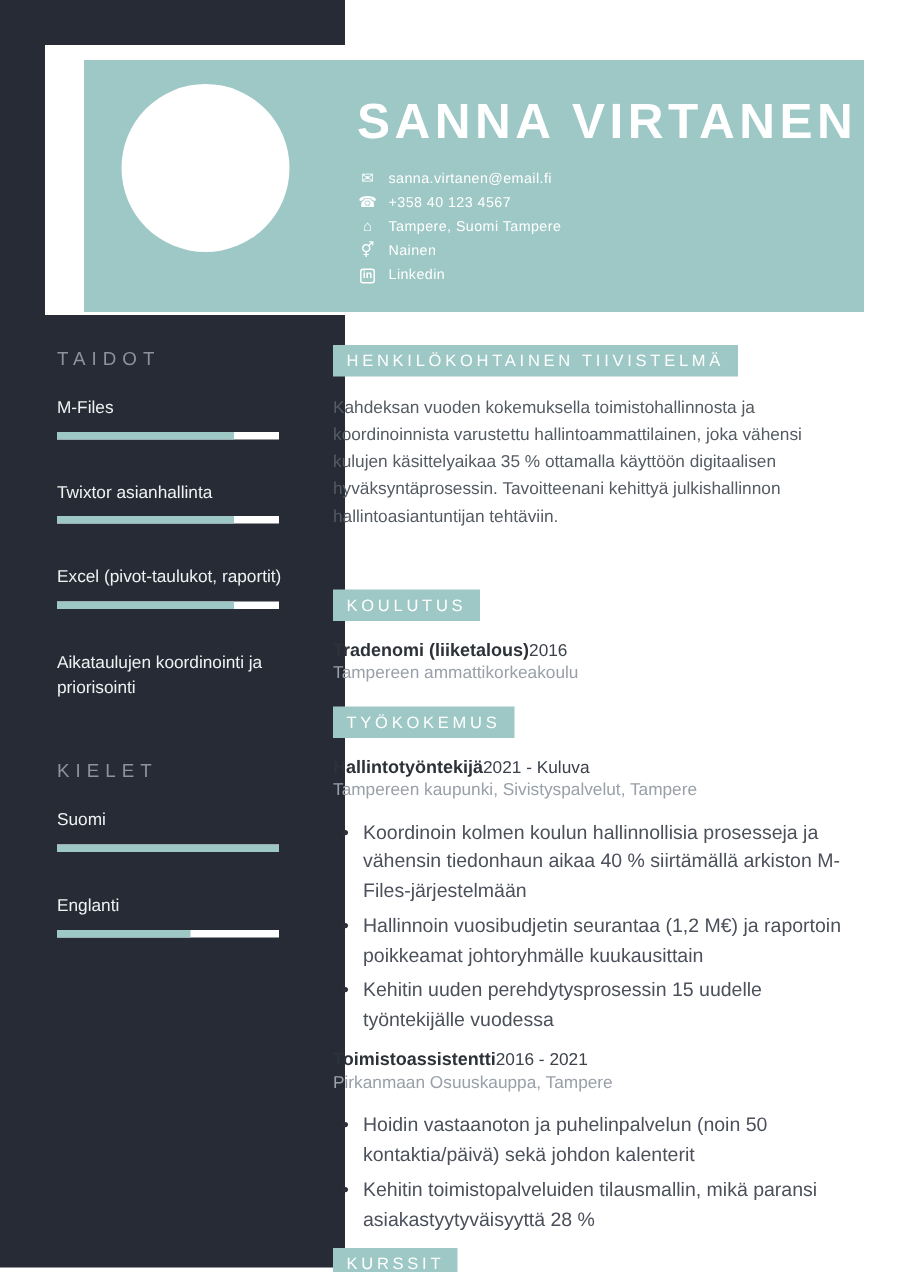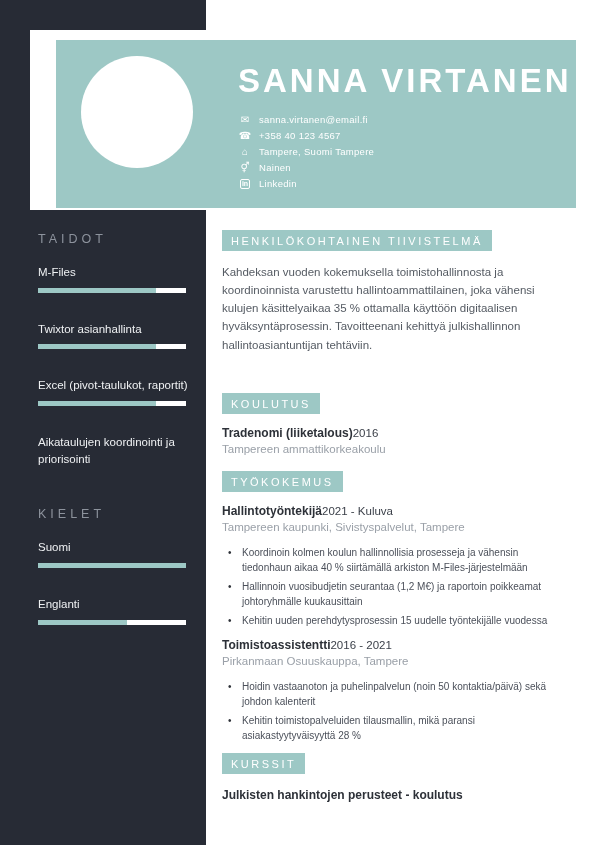--- a/index.html
+++ b/index.html
@@ -4,21 +4,21 @@
 <style>
   * { margin:0; padding:0; box-sizing:border-box; }
   html,body { background:#e8e8e8; }
   body { font-family:"Liberation Sans", sans-serif; }
   .page {
     position:relative; width:600px; height:848px; background:#ffffff;
     margin:0 auto; overflow:hidden;
   }
   
   .sidebar {
-    position:absolute; left:0; top:0; width:206px; height:845px;
+    position:absolute; left:0; top:0; width:230px; height:845px;
     background:#272b35;
   }
   .sidebar-inner { position:absolute; left:38px; top:232px; width:150px; }
   .side-heading {
     color:#8d939d; font-size:12.5px; font-weight:400; letter-spacing:4px;
     margin-bottom:18px;
   }
   .skill { margin-bottom:28px; }
   .skill-label { color:#eff1f3; font-size:11.5px; line-height:1.45; margin-bottom:7px; }
   .bar-track { width:148px; height:5px; background:#ffffff; position:relative; }
@@ -65,21 +65,21 @@
   .section { margin-bottom:8px; }
   .entry-head { display:flex; align-items:baseline; margin-bottom:3px; }
   .entry-title { color:#2d3138; font-size:12px; font-weight:700; }
   .entry-date { color:#3c414a; font-size:11.5px; }
   .entry-sub { color:#9aa0a8; font-size:11.5px; margin-bottom:10px; }
   .edu-block { margin-bottom:16px; }
   .job { margin-bottom:10px; }
   .job ul { list-style:none; margin:12px 0 8px 6px; }
   .job li {
     position:relative; padding-left:14px; color:#4b505a;
-    font-size:10px; line-height:1.5; margin-bottom:4px;
+    font-size:13px; line-height:1.5; margin-bottom:4px;
   }
   .job li::before { content:"•"; position:absolute; left:0; top:0; color:#2d3138; }
   .course-item { color:#2d3138; font-size:12px; font-weight:700; line-height:1.5; width:262px; }
 </style>
 </head>
 <body>
 
 <div class="page">
 
   <aside class="sidebar">

